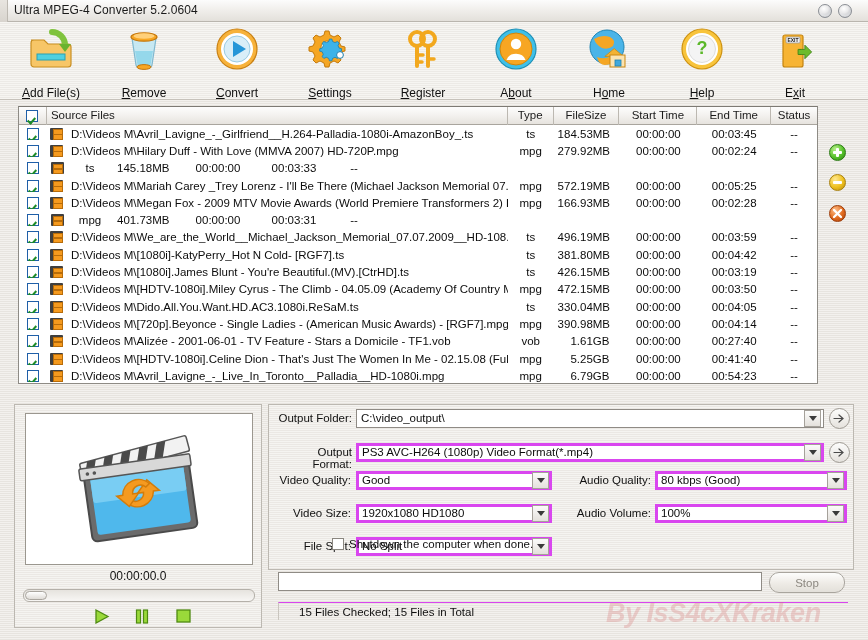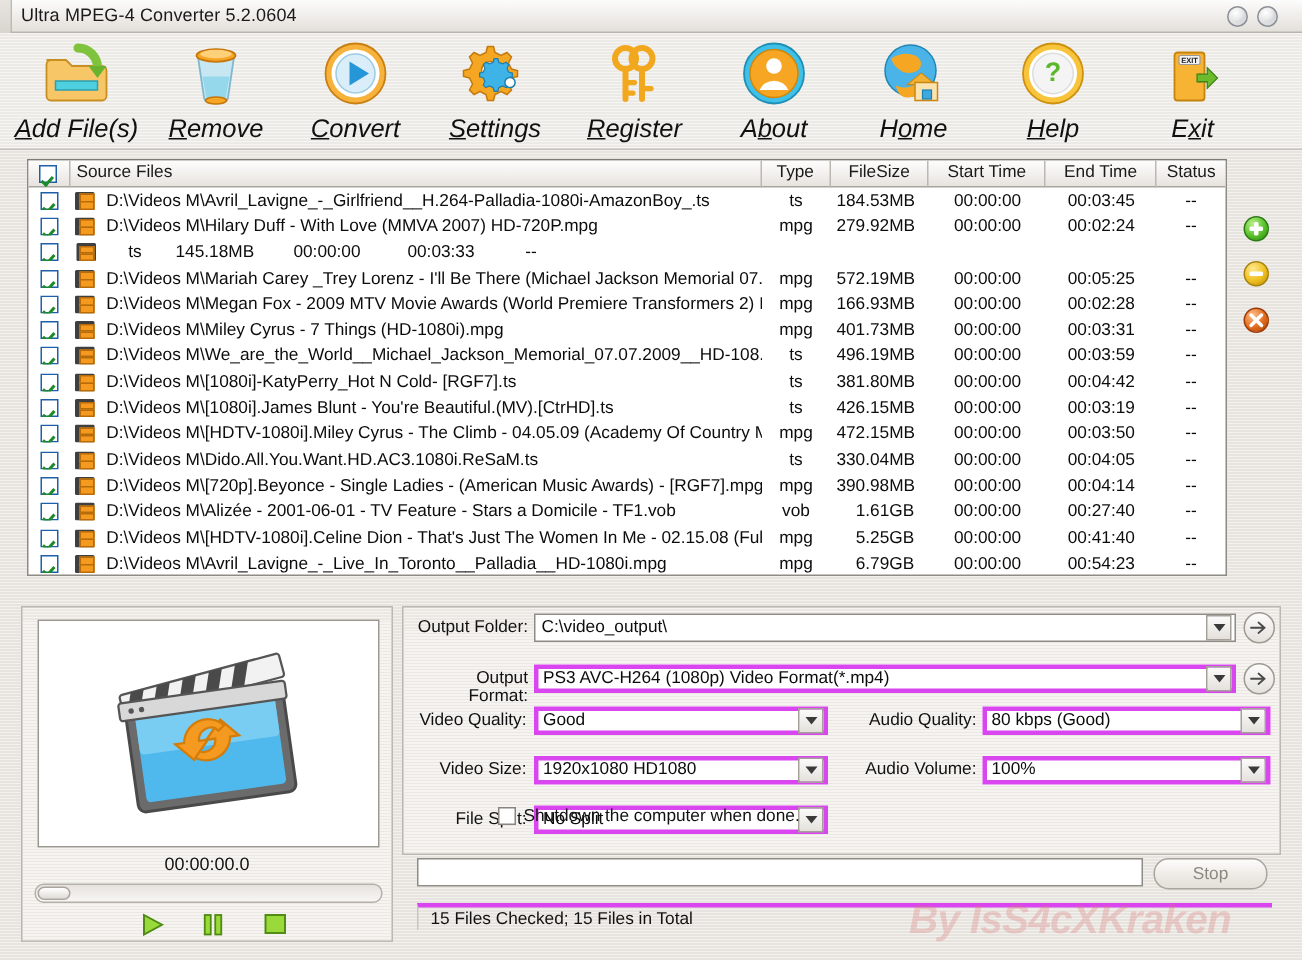--- a/index.html
+++ b/index.html
@@ -53,21 +53,21 @@
     background-image: repeating-linear-gradient(
       to bottom, #f6f5f2 0px, #f6f5f2 1px, #eceae6 1px, #eceae6 2px);
     border-bottom: 1px solid #c6c2bb;
   }
   .tb-item {
     position: absolute; top: 2px; width: 86px; height: 74px;
     text-align: center; cursor: pointer;
   }
   .tb-icon { height: 50px; display: flex; align-items: center; justify-content: center; }
   .tb-label {
-    font-size: 17px; color: #101010; margin-top: 2px; font-style: italic;
+    font-size: 12px; color: #101010; margin-top: 12px;
   }
   .tb-label u { text-decoration: underline; }
 
   
   #listpanel {
     position: absolute; left: 18px; top: 106px; width: 800px; height: 278px;
     background: #ffffff;
     border: 1px solid #8e8b85;
     border-top-color: #7d7a74;
     overflow: hidden;
@@ -264,23 +264,23 @@
     border-radius: 10px;
     background: linear-gradient(to bottom,#fdfdfc,#eeebe6 55%,#e3e0da);
     border: 1px solid #a9a59e;
     display: flex; align-items: center; justify-content: center;
     font-size: 11.5px; color: #8c8880;
     cursor: pointer;
   }
   #statusbar {
     position: absolute; left: 278px; top: 602px; width: 570px; height: 18px;
     border-left: 1px solid #c9c5be;
-    border-top: 3px solid #d946ef;
+    border-top: 1px solid #d946ef;
     font-size: 11.5px; color: #111;
-    display: flex; align-items: center; padding-left: 8px;
+    display: flex; align-items: center; padding-left: 20px;
   }
   #watermark {
     position: absolute; left: 606px; top: 598px;
     font-size: 27px; font-weight: bold; font-style: italic;
     color: rgba(214,120,120,.30);
     letter-spacing: -0.5px;
     pointer-events: none;
     white-space: nowrap;
   }
 </style>
@@ -502,21 +502,20 @@
         <div class="c c-end">00:02:28</div>
         <div class="c c-status">--</div>
       </div>
       <div class="row">
         <div class="c c-check">
           <span class="chk"></span>
         </div>
         <div class="c c-icon">
           <span class="film"></span>
         </div>
-        <div class="c c-src">D:\Videos M\Miley Cyrus - 7 Things (HD-1080i).mpg</div>
         <div class="c c-type">mpg</div>
         <div class="c c-size">401.73MB</div>
         <div class="c c-start">00:00:00</div>
         <div class="c c-end">00:03:31</div>
         <div class="c c-status">--</div>
       </div>
       <div class="row">
         <div class="c c-check">
           <span class="chk"></span>
         </div>

